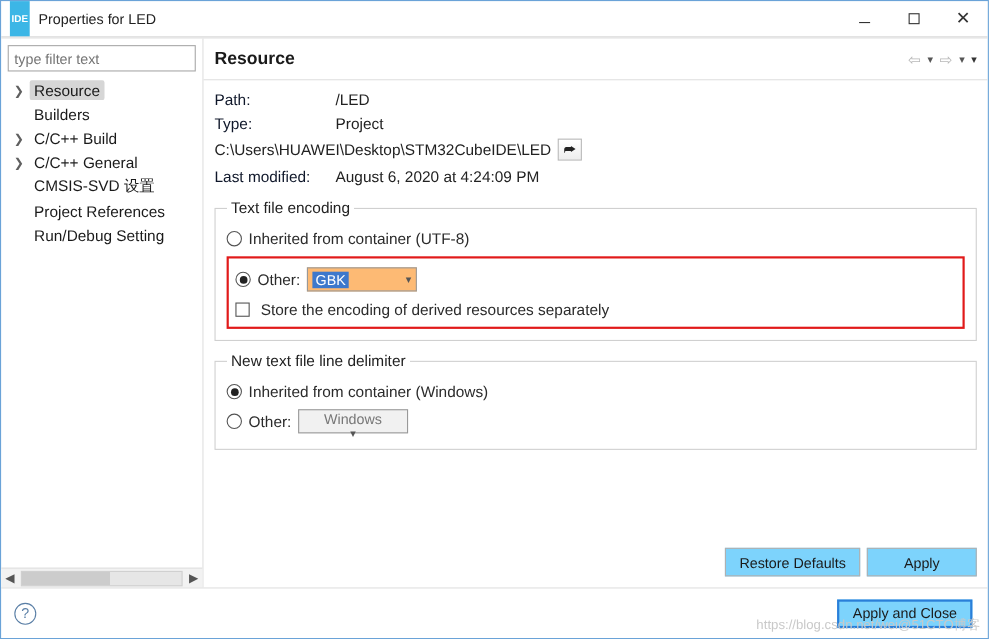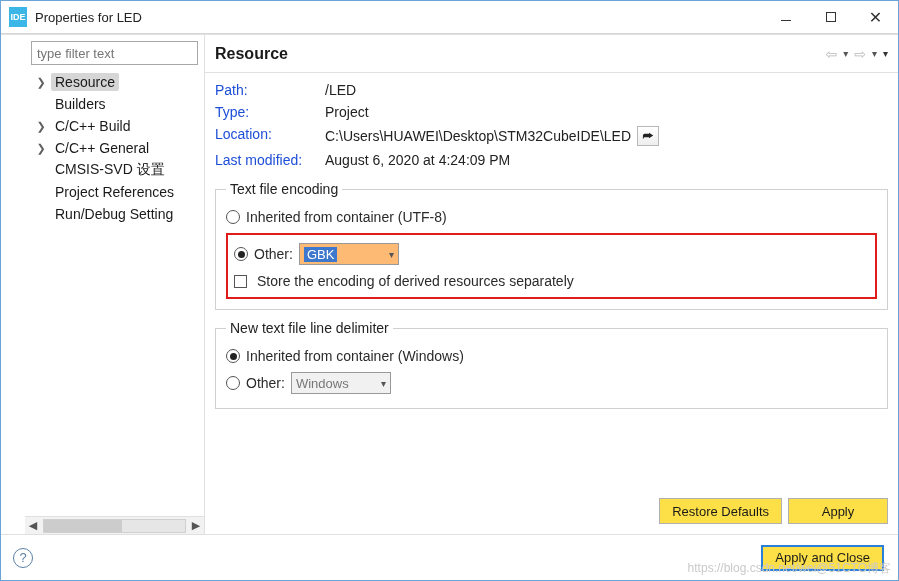--- a/index.html
+++ b/index.html
@@ -1,32 +1,32 @@
 <!DOCTYPE html>
 <html><head>
 <meta charset="utf-8">
 <style>
   * { box-sizing: border-box; margin: 0; padding: 0; }
   body { font-family: "Segoe UI", Tahoma, sans-serif; font-size: 13px; color: #2b2b2b;
     width: 899px; height: 581px; border: 1px solid #6aa3d8; background: #fff;
     display: flex; flex-direction: column; overflow: hidden; }
   .titlebar { height: 33px; display: flex; align-items: center; padding: 0 0 0 8px;
     border-bottom: 1px solid #d8d8d8; }
-  .titlebar .ico { width: 18px; height: 20px; background: #3cb6e6; color: #fff;
+  .titlebar .ico { width: 18px; height: 32px; background: #3cb6e6; color: #fff;
     font-size: 9px; font-weight: bold; display: flex; align-items: center; justify-content: center;
     margin-right: 8px; }
   .titlebar .title { font-size: 13px; color: #222; }
   .winbtns { margin-left: auto; display: flex; }
   .winbtn { width: 45px; height: 32px; display: flex; align-items: center; justify-content: center;
     font-size: 13px; color: #333; }
   .minline { width: 10px; height: 1px; background: #333; position: relative; top: 3px; }
   .sq { width: 10px; height: 10px; border: 1px solid #333; }
   .x { font-size: 16px; }
   .body { display: flex; flex: 1 1 auto; border-top: 1px solid #e0e0e0; min-height: 0; }
-  .sidebar { width: 204px; border-right: 1px solid #e0e0e0; display: flex; flex-direction: column; padding-left: 24px; }
+  .sidebar { width: 184px; border-right: 1px solid #e0e0e0; display: flex; flex-direction: column; }
   .filter { margin: 6px 6px 4px 6px; border: 1px solid #a8a8a8; height: 24px; padding: 2px 5px;
     font-size: 13px; color: #7a7a7a; }
   .tree { flex: 1 1 auto; padding: 2px 0; }
   .ti { display: flex; align-items: center; height: 22px; padding-left: 10px; font-size: 14px;
     color: #1a1a1a; }
   .ti.sel { }
   .ti.sel .lbl { background: #d6d6d6; border-radius: 2px; padding: 1px 4px; }
   .ti .exp { width: 12px; text-align: center; color: #606060; font-size: 11px;
     margin-right: 4px; }
   .ti .lbl { padding: 1px 4px; }
@@ -40,39 +40,39 @@
   .main { flex: 1 1 auto; display: flex; flex-direction: column; min-width: 0; }
   .crumb { height: 38px; border-bottom: 1px solid #e0e0e0; padding: 0 10px;
     display: flex; align-items: center; }
   .crumb h2 { font-size: 16px; font-weight: 700; color: #1a1a1a; }
   .navicons { margin-left: auto; display: flex; gap: 6px; align-items: center; font-size: 14px;
     color: #999; }
   .navicons .en { color: #b8b8b8; }
   .navicons .dd { font-size: 10px; color: #555; }
   .content { flex: 1 1 auto; padding: 6px 10px 0 10px; overflow: auto; font-size: 14px; }
   .kvrow { display: flex; padding: 3px 0; }
-  .kvrow .k { width: 110px; color: #1d4ed8; }
+  .kvrow .k { width: 110px; color: #0f172a; }
   .kvrow .v { color: #222; display: flex; align-items: center; gap: 6px; }
   .pathbtn { width: 22px; height: 20px; border: 1px solid #b8b8b8; background: linear-gradient(#fff,#eee);
     font-size: 12px; display: flex; align-items: center; justify-content: center; }
   fieldset { border: 1px solid #d0d0d0; margin: 10px 0 0 0; padding: 8px 10px 10px 10px; }
   legend { font-size: 14px; padding: 0 4px; color: #222; }
   .radio-row { display: flex; align-items: center; padding: 4px 0; gap: 6px; }
   .radio { width: 14px; height: 14px; border: 1px solid #555; border-radius: 50%;
     display: flex; align-items: center; justify-content: center; }
   .radio.checked::after { content: ""; width: 7px; height: 7px; border-radius: 50%; background: #222; }
   .chk { width: 13px; height: 13px; border: 1px solid #555; margin-right:4px; }
   .combo { border: 1px solid #999; height: 22px; padding: 0 4px; display: flex; align-items: center;
     min-width: 100px; justify-content: space-between; font-size: 13px; background: #fdba74; }
-  .combo.dis { background: #f1f1f1; color: #777; }
+  .combo.dis { background: #f1f1f1; color: #777; flex-direction: column; }
   .combo .sel { color: #fff; background: #3d78cc; padding: 0 3px; }
   .combo .caret { font-size: 10px; color: #555; }
   .redbox { border: 2px solid #e11a1a; padding: 4px 6px; margin-top: 4px; }
   .btnrow { display: flex; justify-content: flex-end; gap: 6px; padding: 8px 10px 10px 0; }
-  .btn { min-width: 100px; height: 26px; border: 1px solid #b0b0b0; background: #fde047;
+  .btn { min-width: 100px; height: 26px; border: 1px solid #b0b0b0; background: #7dd3fc;
     display: flex; align-items: center; justify-content: center; font-size: 13px; padding: 0 12px;
     color: #1a1a1a; }
   .btn.primary { border: 2px solid #2a7fd9; }
   .footer { border-top: 1px solid #e0e0e0; height: 46px; display: flex;
     align-items: center; padding: 0 14px 0 12px; }
   .help { width: 20px; height: 20px; border: 1.5px solid #5a7fa6; border-radius: 50%;
     display: flex; align-items: center; justify-content: center; font-size: 13px; color: #5a7fa6; }
   .watermark { position: absolute; right: 8px; bottom: 4px; font-size: 12px; color: #c9c9c9;
     pointer-events: none; }
 </style>
@@ -153,21 +153,20 @@
     <div class="content">
       <div class="kvrow">
         <div class="k">Path:</div>
         <div class="v">/LED</div>
       </div>
       <div class="kvrow">
         <div class="k">Type:</div>
         <div class="v">Project</div>
       </div>
       <div class="kvrow">
-        <div class="k">Location:</div>
         <div class="v">
           <span>C:\Users\HUAWEI\Desktop\STM32CubeIDE\LED</span>
           <span class="pathbtn" title="Show In System Explorer">
             <span>⮫</span>
           </span>
         </div>
       </div>
       <div class="kvrow">
         <div class="k">Last modified:</div>
         <div class="v">August 6, 2020 at 4:24:09 PM</div>

